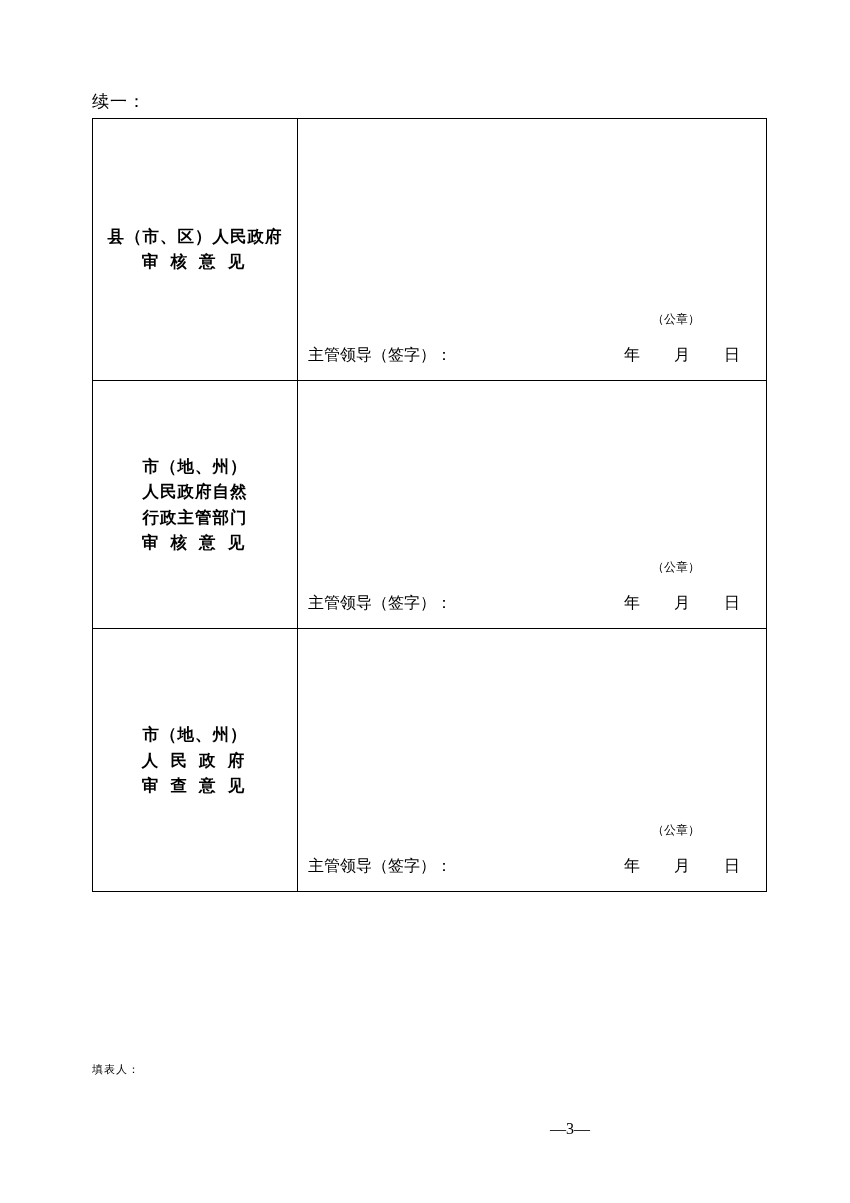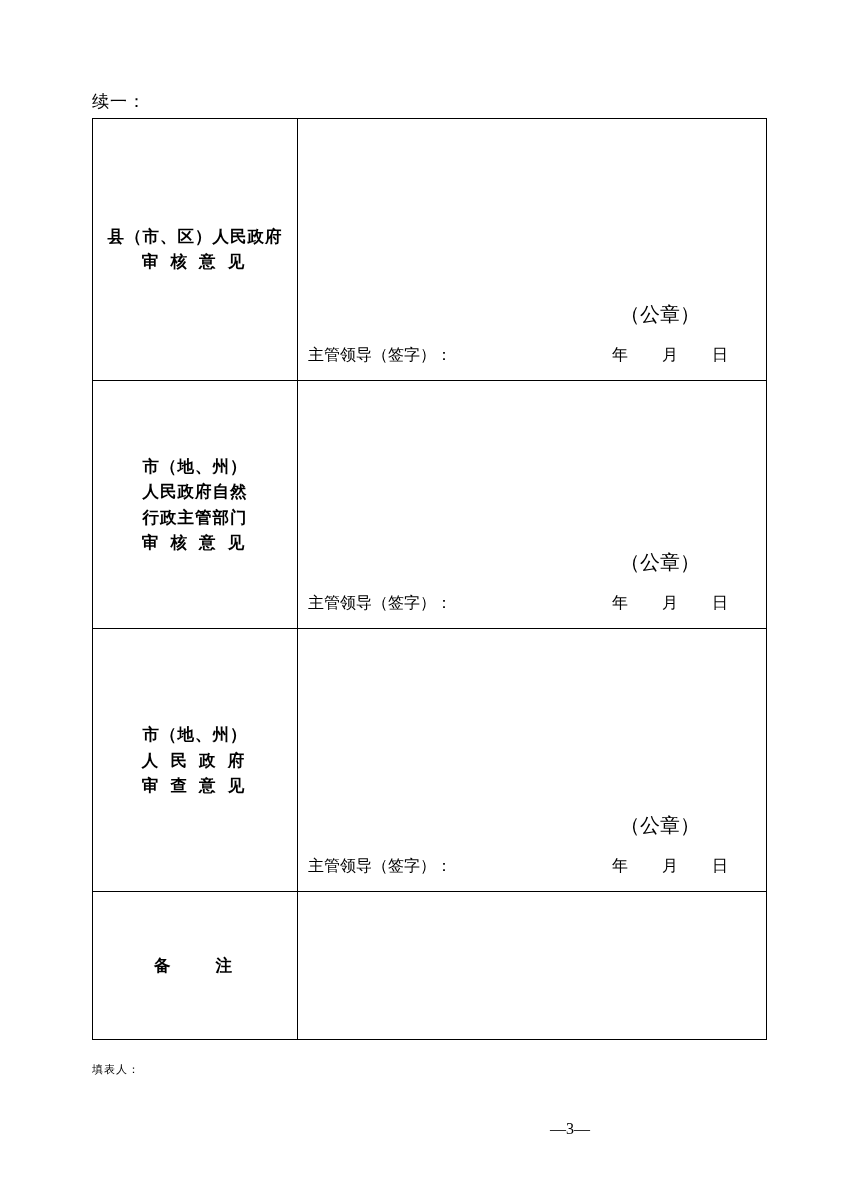--- a/index.html
+++ b/index.html
@@ -67,38 +67,38 @@
   }
   .sp1 { letter-spacing: 1px; }
   .sp2 { letter-spacing: 4px; }
   .body-cell {
     position: relative;
   }
   .seal-line {
     position: absolute;
     right: 66px;
     bottom: 52px;
-    font-size: 20px;
+    font-size: 12px;
     white-space: nowrap;
   }
   .sign-line {
     position: absolute;
     left: 10px;
     right: 8px;
     bottom: 14px;
     font-size: 16px;
     white-space: nowrap;
   }
   .sign-label {
     display: inline-block;
     margin-top: 45px;
   }
   .date-group {
     position: absolute;
-    right: 30px;
+    right: 18px;
     bottom: 0;
     letter-spacing: 0;
   }
   .date-group span {
     display: inline-block;
     margin-left: 30px;
   }
   .date-group span:first-child {
     margin-left: 0;
   }
@@ -186,28 +186,20 @@
             <span class="sign-label">主管领导（签字）：</span>
             <span class="date-group">
               <span>年</span>
               <span>月</span>
               <span>日</span>
             </span>
           </div>
         </td>
       </tr>
 
-      <tr class="row-4">
-        <td class="col-label label-cell">
-          <div class="label-inner">
-            <span class="label-line sp2">备　　注</span>
-          </div>
-        </td>
-        <td class="col-body body-cell"></td>
-      </tr>
     </tbody>
   </table>
 
   <div class="filler-label">填表人：</div>
 
   <div class="page-number">—3—</div>
 
 </div>
 
 </body></html>

